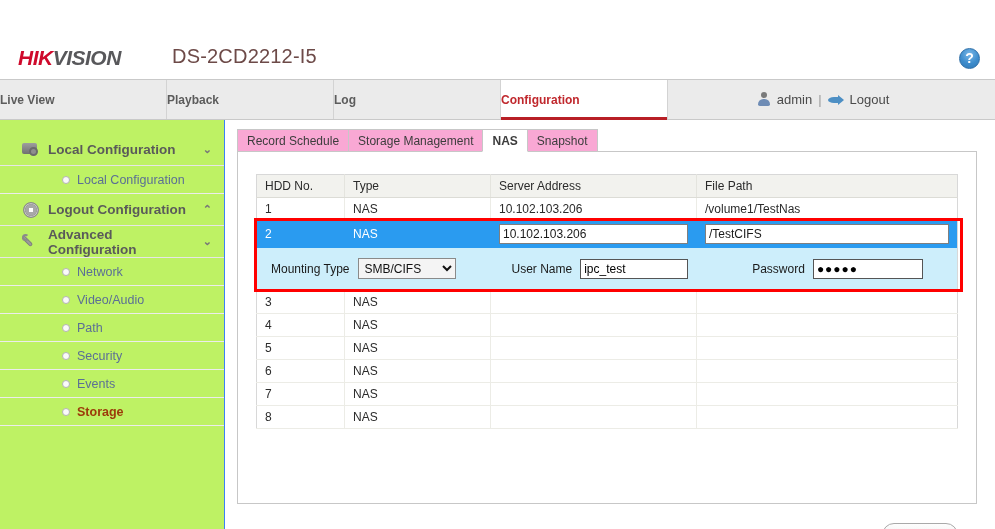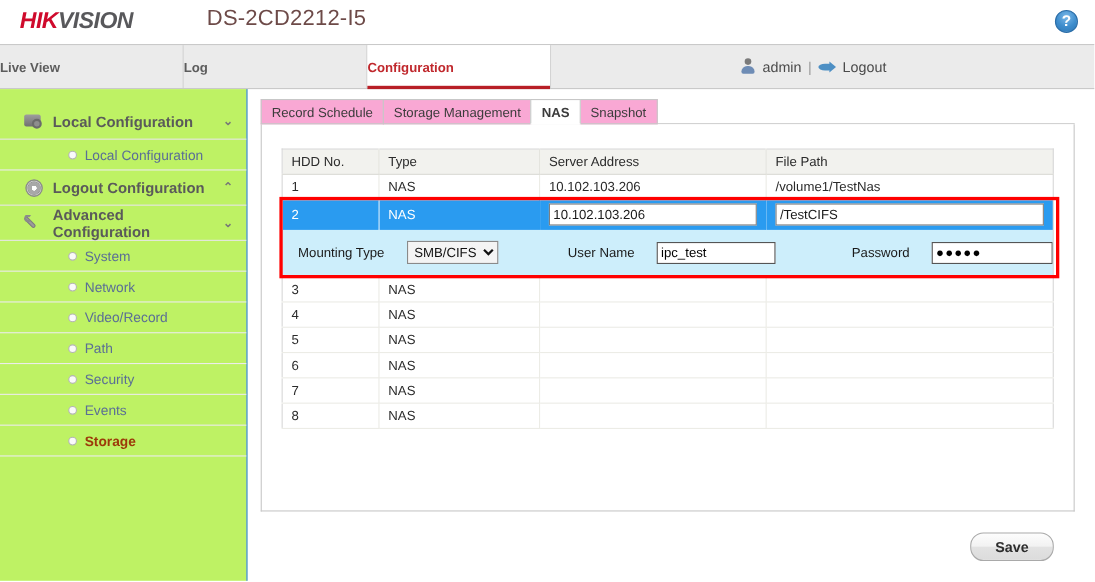--- a/index.html
+++ b/index.html
@@ -9,34 +9,35 @@
     background: #ffffff;
     font-family: "Liberation Sans", sans-serif;
     overflow: hidden;
   }
 
   
   .header {
     position: relative;
     height: 40px;
     background: #ffffff;
+    margin-top: 39px;
   }
   .logo {
     position: absolute;
     left: 18px; top: 7px;
     font-size: 21px;
     font-weight: bold;
     font-style: italic;
     letter-spacing: -0.5px;
   }
   .logo .hik { color: #cf0a2c; }
   .logo .vision { color: #58585b; }
   .model {
     position: absolute;
-    left: 188px; top: 6px;
+    left: 172px; top: 6px;
     font-size: 20px;
     color: #6d4a48;
     letter-spacing: 0.2px;
   }
   .help-icon {
     position: absolute;
     right: 15px; top: 9px;
     width: 21px; height: 21px;
     border-radius: 50%;
     background: radial-gradient(circle at 50% 28%, #7ab8e8 0%, #3d8ccc 55%, #2f77b4 100%);
@@ -346,21 +347,21 @@
     font-family: "Liberation Sans", sans-serif;
     padding: 0 3px;
     outline: none;
   }
 
   .form-row-inner {
     display: flex;
     align-items: center;
     height: 42px;
     padding-left: 14px;
-    gap: 12px;
+    gap: 0;
     font-size: 12px;
     color: #1a1a1a;
     white-space: nowrap;
   }
   .fr-label { margin-right: 8px; }
   .mount-select {
     width: 98px;
     height: 21px;
     font-size: 12px;
     font-family: "Liberation Sans", sans-serif;
@@ -421,20 +422,23 @@
   <div class="model">DS-2CD2212-I5</div>
   <div class="help-icon">?</div>
 </div>
 
 <div class="navbar">
   <div id="nav-tabs-host" style="display:flex;">
       <div class="nav-tab">
         <span>Live View</span>
       </div>
       <div class="nav-tab">
+        <span>Playback</span>
+      </div>
+      <div class="nav-tab">
         <span>Log</span>
       </div>
       <div class="nav-tab active">
         <span>Configuration</span>
       </div>
     </div>
   <div class="nav-right">
     <span class="user-icon"></span>
     <span class="link-text">admin</span>
     <span class="sep">|</span>
@@ -468,29 +472,25 @@
       <div class="side-group">
         <span class="g-icon icon-wrench">
           <span class="w1"></span>
           <span class="w2"></span>
         </span>
         <span class="g-label">Advanced Configuration</span>
         <span class="chev">⌄</span>
       </div>
       <div class="side-item">
         <span class="bullet"></span>
-        <span>System</span>
+        <span>Network</span>
       </div>
       <div class="side-item">
         <span class="bullet"></span>
-        <span>Network</span>
-      </div>
-      <div class="side-item">
-        <span class="bullet"></span>
-        <span>Video/Record</span>
+        <span>Video/Audio</span>
       </div>
       <div class="side-item">
         <span class="bullet"></span>
         <span>Path</span>
       </div>
       <div class="side-item">
         <span class="bullet"></span>
         <span>Security</span>
       </div>
       <div class="side-item">

